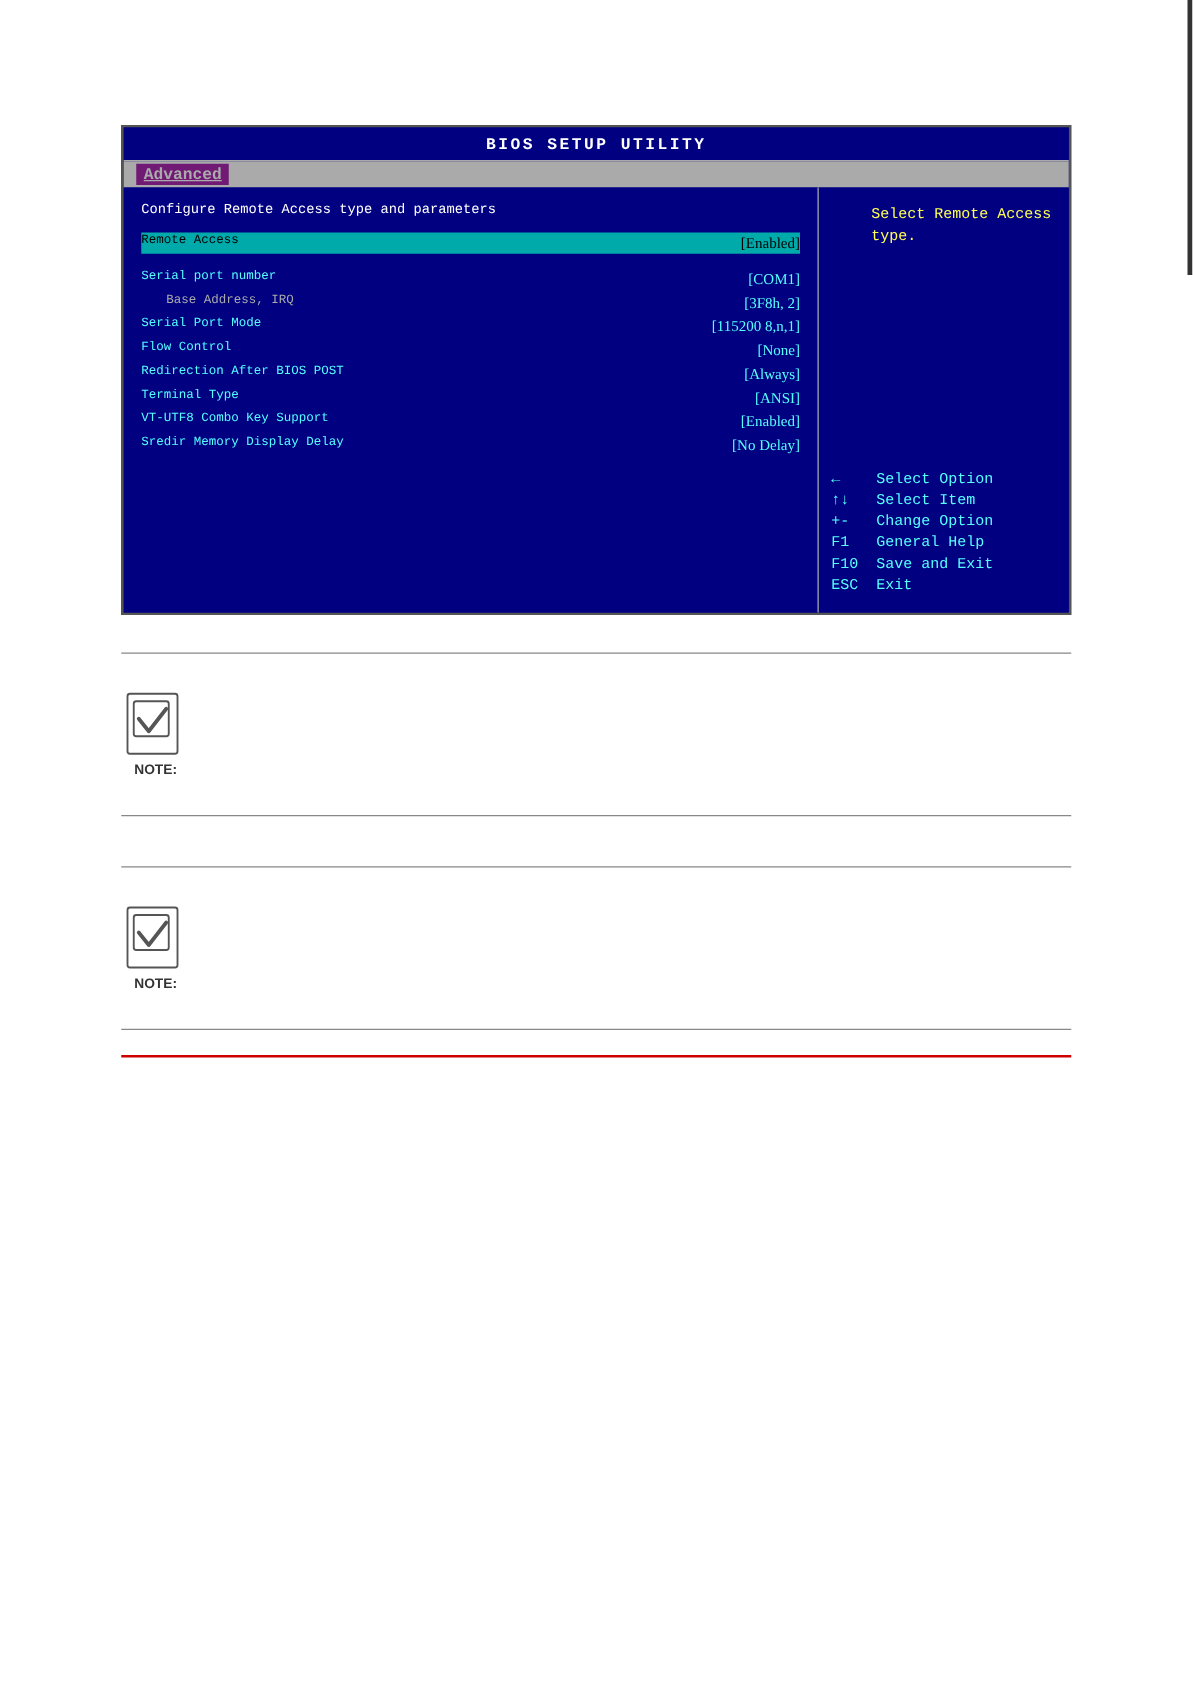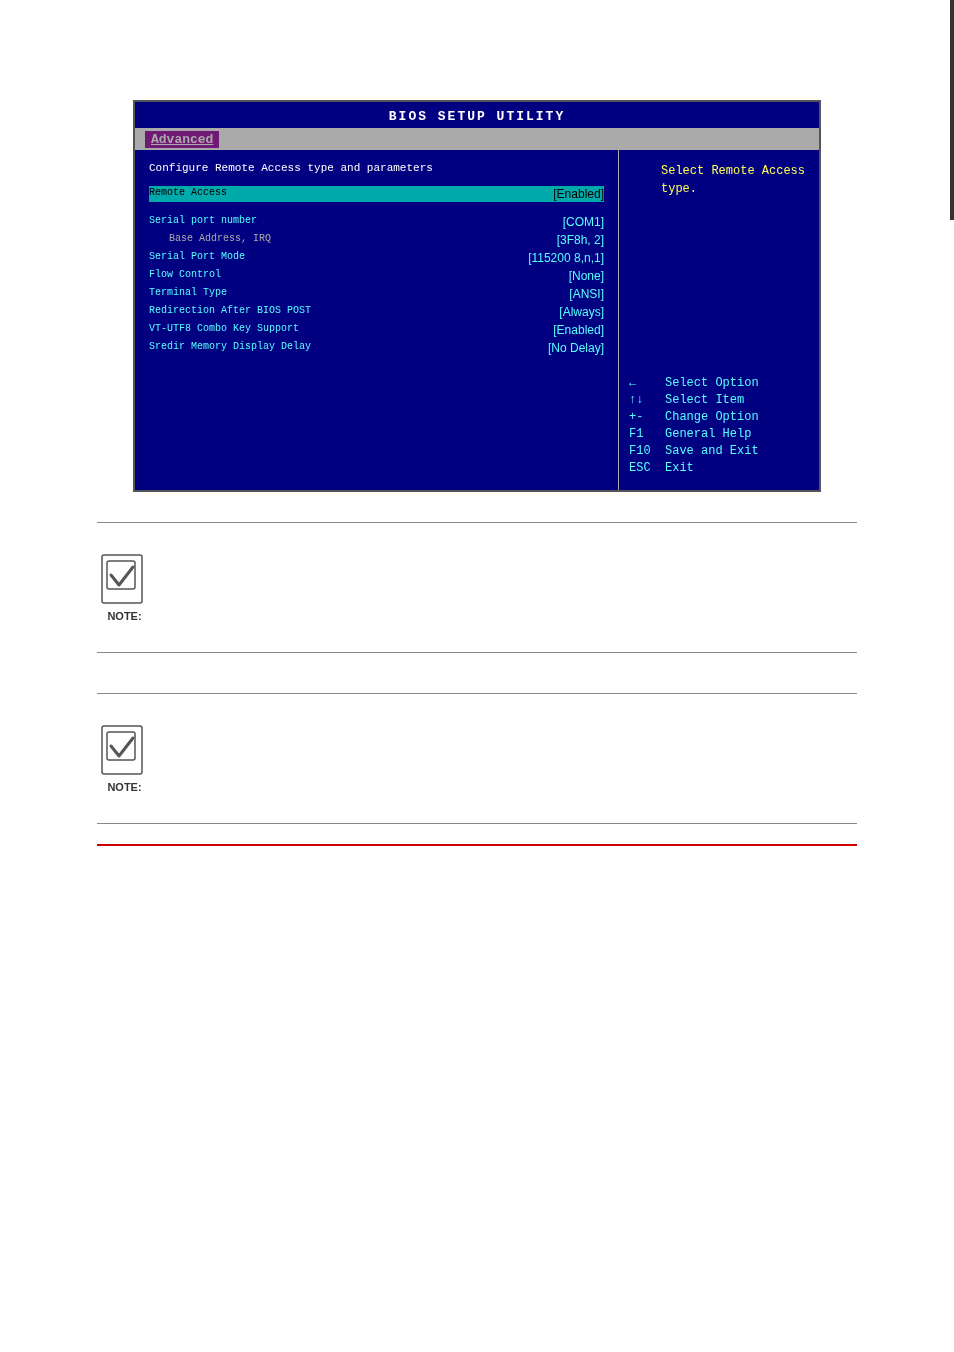--- a/index.html
+++ b/index.html
@@ -17,21 +17,21 @@
       top: 0;
       right: 0;
       width: 4px;
       height: 220px;
       background: #333;
     }
 
     
     .bios-container {
       margin: 100px auto 30px auto;
-      width: 688px;
+      width: 760px;
       border: 2px solid #555;
       background: #000080;
     }
 
     
     .bios-title-bar {
       background: #000080;
       text-align: center;
       padding: 4px 0;
       border-bottom: 1px solid #aaa;
@@ -108,21 +108,21 @@
       padding-left: 20px;
       color: #aaaaaa;
     }
 
     .bios-label.highlight {
       color: #000000;
     }
 
     .bios-value {
       color: #55ffff;
-      font-family: Liberation Sans, sans-serif;
+      font-family: Liberation Serif, serif;
       font-size: 12px;
     }
 
     .bios-value.highlight {
       color: #000000;
     }
 
     .bios-spacer {
       height: 10px;
     }
@@ -250,27 +250,27 @@
         <span class="bios-label">Serial Port Mode</span>
         <span class="bios-value">[115200 8,n,1]</span>
       </div>
 
       <div class="bios-row">
         <span class="bios-label">Flow Control</span>
         <span class="bios-value">[None]</span>
       </div>
 
       <div class="bios-row">
+        <span class="bios-label">Redirection After BIOS POST</span>
+        <span class="bios-value">[Always]</span>
+      </div>
+
+      <div class="bios-row">
         <span class="bios-label">Terminal Type</span>
         <span class="bios-value">[ANSI]</span>
-      </div>
-
-      <div class="bios-row">
-        <span class="bios-label">Redirection After BIOS POST</span>
-        <span class="bios-value">[Always]</span>
       </div>
 
       <div class="bios-row">
         <span class="bios-label">VT-UTF8 Combo Key Support</span>
         <span class="bios-value">[Enabled]</span>
       </div>
 
       <div class="bios-row">
         <span class="bios-label">Sredir Memory Display Delay</span>
         <span class="bios-value">[No Delay]</span>

